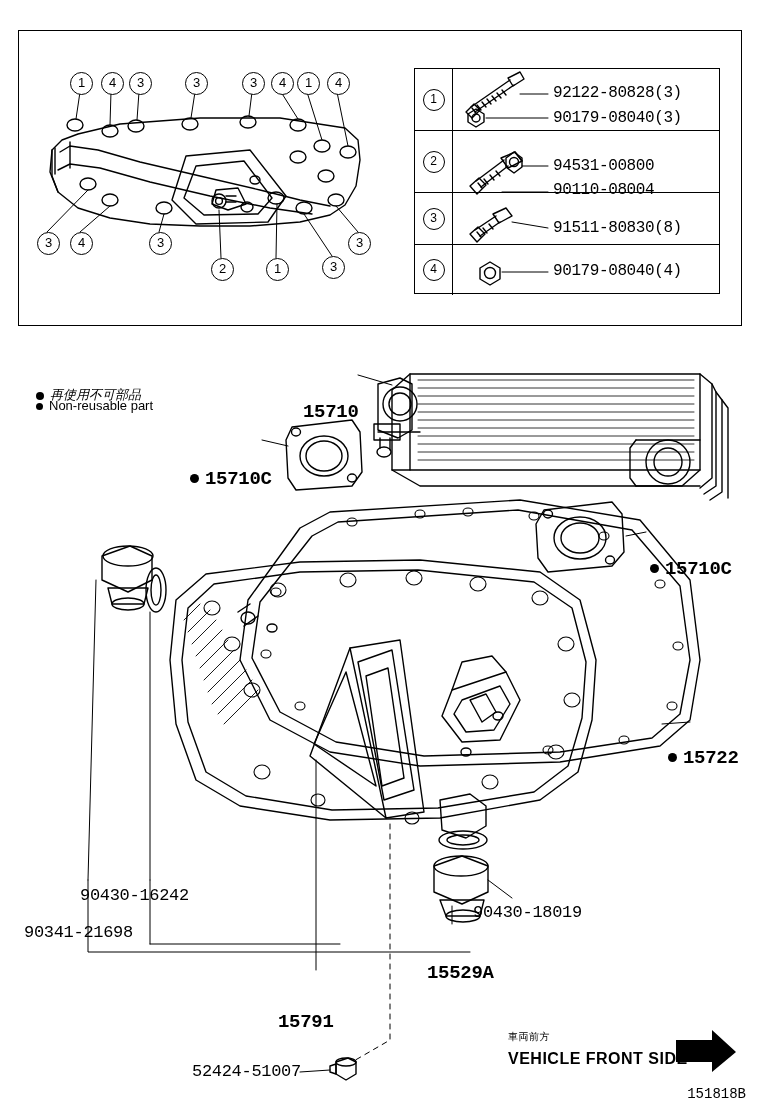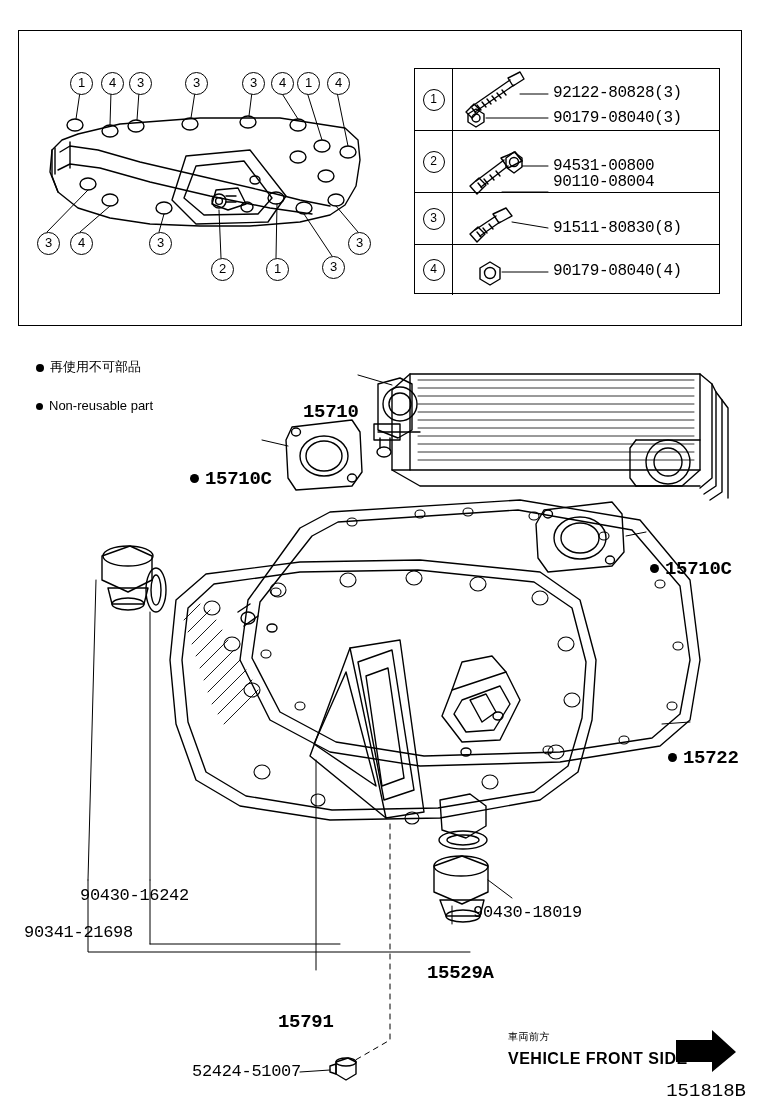--- a/index.html
+++ b/index.html
@@ -126,21 +126,21 @@
     width: 724px;
     height: 296px;
     border: 1.6px solid #000;
     box-sizing: border-box;
   }
   .code-br {
     position: absolute;
     right: 14px;
     bottom: 10px;
     font-family: "Liberation Mono", monospace;
-    font-size: 19px;
+    font-size: 14px;
     letter-spacing: 0px;
   }
 </style>
 </head>
 <body>
 
 <div class="page">
 
   <svg class="art" viewBox="0 0 760 1112">
     <g fill="none" stroke="#000" stroke-width="1.4" stroke-linejoin="round" stroke-linecap="round">
@@ -421,41 +421,41 @@
     <div class="legend-row" style="top:176px; height:50px; border-bottom:none;">
       <div class="legend-cell-num">
         <span class="legend-num">4</span>
       </div>
     </div>
   </div>
 
   <div class="legend-part-text" style="left:553px; top:84px;">92122-80828(3)</div>
   <div class="legend-part-text" style="left:553px; top:109px;">90179-08040(3)</div>
   <div class="legend-part-text" style="left:553px; top:157px;">94531-00800</div>
-  <div class="legend-part-text" style="left:553px; top:173px;">90110-08004</div>
+  <div class="legend-part-text" style="left:553px; top:181px;">90110-08004</div>
   <div class="legend-part-text" style="left:553px; top:219px;">91511-80830(8)</div>
   <div class="legend-part-text" style="left:553px; top:262px;">90179-08040(4)</div>
 
   <div class="callout-num" style="left:70px;  top:72px;">1</div>
   <div class="callout-num" style="left:101px; top:72px;">4</div>
   <div class="callout-num" style="left:129px; top:72px;">3</div>
   <div class="callout-num" style="left:185px; top:72px;">3</div>
   <div class="callout-num" style="left:242px; top:72px;">3</div>
   <div class="callout-num" style="left:271px; top:72px;">4</div>
   <div class="callout-num" style="left:297px; top:72px;">1</div>
   <div class="callout-num" style="left:327px; top:72px;">4</div>
   <div class="callout-num" style="left:37px;  top:232px;">3</div>
   <div class="callout-num" style="left:70px;  top:232px;">4</div>
   <div class="callout-num" style="left:149px; top:232px;">3</div>
   <div class="callout-num" style="left:211px; top:258px;">2</div>
   <div class="callout-num" style="left:266px; top:258px;">1</div>
   <div class="callout-num" style="left:322px; top:256px;">3</div>
   <div class="callout-num" style="left:348px; top:232px;">3</div>
 
-  <div class="nr-line" style="left:36px; top:358px;">
+  <div class="nr-line" style="left:36px; top:386px;font-style:italic;">
     <span class="dot"></span><span>再使用不可部品</span>
   </div>
   <div class="nr-line" style="left:36px; top:398px; font-size:13px;">
     <span class="dot" style="width:7px;height:7px;"></span><span>Non-reusable part</span>
   </div>
 
   <div class="lbl big mono" style="left:303px; top:365px;">15710</div>
 
   <div class="lbl big mono" style="left:190px; top:432px;">
     <span class="dot" style="width:9px;height:9px;"></span><span>15710C</span>

